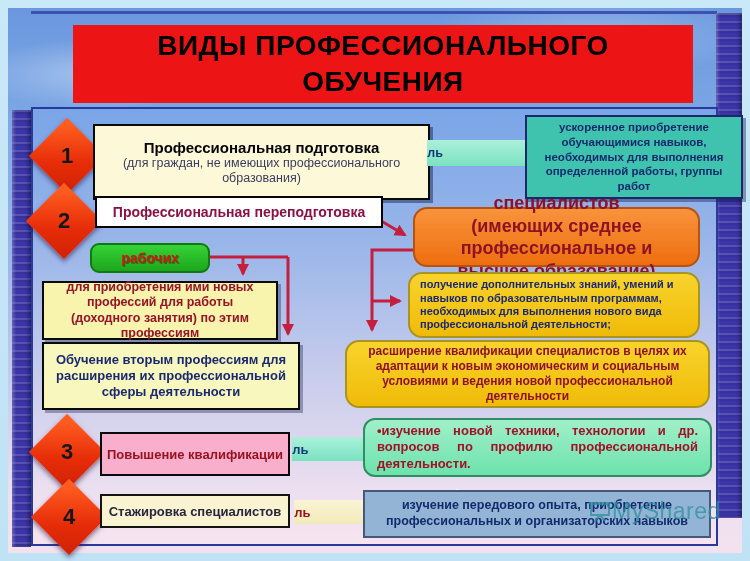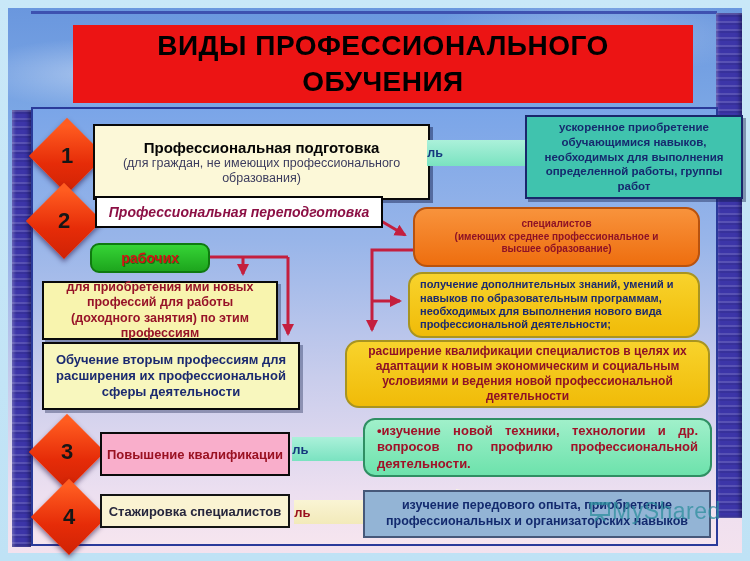--- a/index.html
+++ b/index.html
@@ -45,35 +45,35 @@
 
   .box1 { left:93px; top:124px; width:337px; height:76px; background:#fcf8d8; border:2px solid #0a0a0a;
           box-shadow:3px 3px 0 rgba(15,25,70,.45); flex-direction:column; }
   .box1 .h { font-size:15px; color:#050505; }
   .box1 .s { font-size:12.5px; font-weight:normal; color:#3c3c5e; line-height:1.2; }
 
   .tealbox { left:483px; top:115px; width:218px; height:84px; background:#40c3ae; border:2px solid #19276b;
           box-shadow:3px 3px 0 rgba(15,25,70,.4); font-size:11.5px; color:#152a6e; line-height:1.28; padding:4px 8px;margin-left:42px; }
 
   .whitebox2 { left:95px; top:196px; width:288px; height:32px; background:#ffffff; border:2.5px solid #050505;
-          font-size:14px; color:#8c1045;font-style:italic; }
+          font-size:14px; color:#8c1045; }
 
   .greenbox { left:90px; top:243px; width:120px; height:30px; border-radius:9px;
           background:linear-gradient(180deg,#36d436,#1da51d); border:2px solid #0f7a0f;
           font-size:14px; color:#d41414; text-shadow:1px 1px 0 rgba(0,60,0,.5); }
 
   .yellowA { left:42px; top:281px; width:236px; height:59px; background:#f8f4ae; border:2px solid #0a0a0a;
           box-shadow:3px 3px 0 rgba(15,25,70,.35); font-size:12.5px; color:#971328; line-height:1.22; padding:2px 8px; }
 
   .yellowB { left:42px; top:342px; width:258px; height:68px; background:#f8f7be; border:2px solid #0a0a0a;
           box-shadow:3px 3px 0 rgba(15,25,70,.35); font-size:13px; color:#1b2a70; line-height:1.25; padding:2px 8px;text-align:center; }
 
   .orangebox { left:413px; top:207px; width:287px; height:60px; border-radius:14px;
           background:linear-gradient(180deg,#f8933c,#ee6e0f); border:2px solid #b8520e;
-          font-size:10px; color:#8e1226; line-height:1.25; padding:4px 6px; }
+          font-size:18px; color:#8e1226; line-height:1.25; padding:4px 6px; }
 
   .goldA { left:408px; top:272px; width:292px; height:66px; border-radius:14px;
           background:linear-gradient(180deg,#f8d32c,#f0bb08); border:2px solid #a89420;
           font-size:11px; color:#1b2a70; line-height:1.22; padding:4px 10px; text-align:left; justify-content:flex-start; }
 
   .goldB { left:345px; top:340px; width:365px; height:68px; border-radius:14px;
           background:linear-gradient(180deg,#f8d32c,#f0bb08); border:2px solid #a89420;
           font-size:12px; color:#8e1226; line-height:1.25; padding:20px 10px; }
 
   .pinkbox { left:100px; top:432px; width:190px; height:44px; background:#f9aecb; border:2px solid #0a0a0a;

